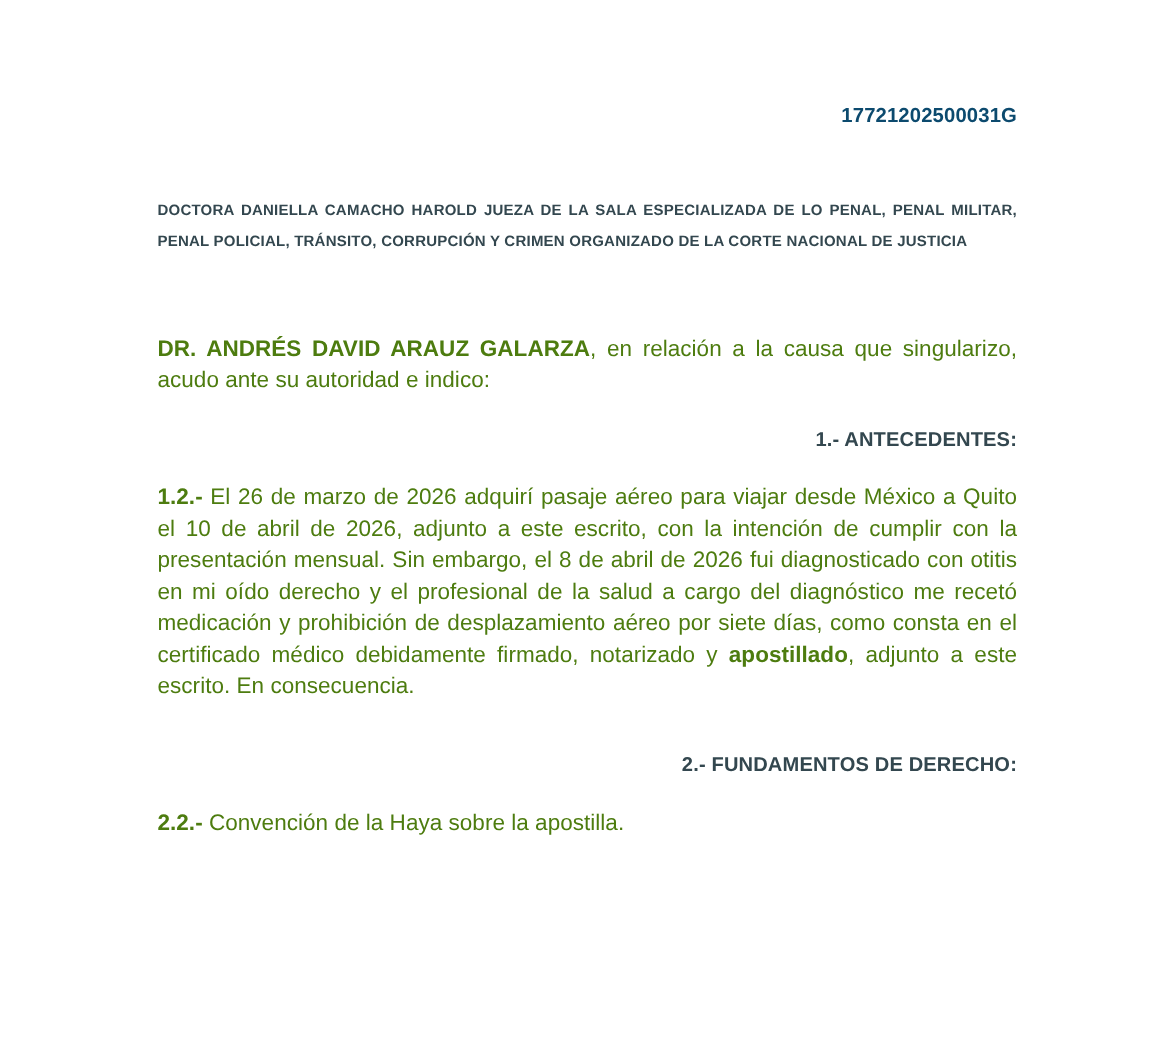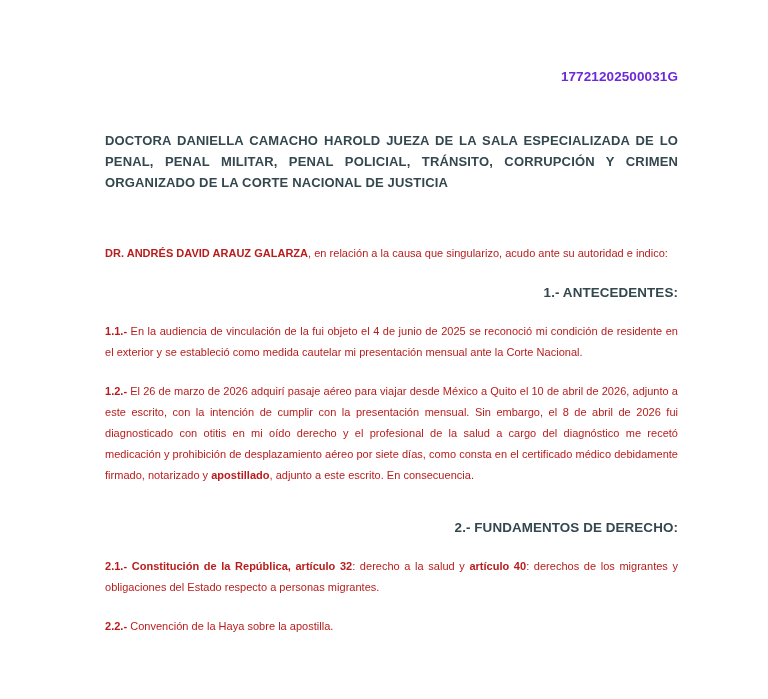--- a/index.html
+++ b/index.html
@@ -30,44 +30,44 @@
     top: 0;
     width: 573px;
   }
 
   
   .doc-ref {
     text-align: right;
     font-size: 13.5px;
     font-weight: 700;
     letter-spacing: 0.1px;
-    color: #6d28d9;
+    color: #0c4a6e;
     padding-top: 68px;
     line-height: 18px;
   }
 
   
   .doc-title {
     margin-top: 44px;
-    font-size: 13px;
+    font-size: 10px;
     font-weight: 700;
     line-height: 21px;
     text-align: justify;
     text-align-last: left;
     letter-spacing: 0.15px;
     color: #33474f;
   }
 
   
   .para {
-    font-size: 11px;
+    font-size: 15px;
     line-height: 21px;
     text-align: justify;
     text-align-last: left;
-    color: #b91c1c;
+    color: #4d7c0f;
     margin: 0;
     letter-spacing: 0.02px;
   }
 
   .para b, .para strong {
     font-weight: 700;
   }
 
   .heading {
     font-size: 13.4px;
@@ -93,32 +93,26 @@
     <div class="doc-ref">17721202500031G</div>
 
     <div class="doc-title">DOCTORA  DANIELLA CAMACHO HAROLD JUEZA DE LA  SALA ESPECIALIZADA DE LO PENAL, PENAL MILITAR, PENAL POLICIAL, TRÁNSITO, CORRUPCIÓN Y CRIMEN ORGANIZADO DE LA CORTE NACIONAL DE JUSTICIA</div>
 
     <p class="para gap-intro">
       <b>DR. ANDRÉS DAVID ARAUZ GALARZA</b><span>, en relación a la causa que singularizo, acudo ante su autoridad e indico:</span>
     </p>
 
     <p class="heading gap-md">1.- ANTECEDENTES:</p>
 
-    <p class="para gap-md">
-      <b>1.1.-</b><span> En la audiencia de vinculación de la fui objeto el 4 de junio de 2025 se reconoció mi condición de residente en el exterior y se estableció como medida cautelar mi presentación mensual ante la Corte Nacional.</span>
-    </p>
 
     <p class="para gap-md">
       <b>1.2.-</b><span> El 26 de marzo de 2026 adquirí pasaje aéreo para viajar desde México a Quito el 10 de abril de 2026, adjunto a este escrito, con la intención de cumplir con la presentación mensual. Sin embargo, el 8 de abril de 2026 fui diagnosticado con otitis en mi oído derecho y el profesional de la salud a cargo del diagnóstico me recetó medicación y prohibición de desplazamiento aéreo por siete días, como consta en el certificado médico debidamente firmado, notarizado y </span><b>apostillado</b><span>, adjunto a este escrito. En consecuencia.</span>
     </p>
 
     <p class="heading gap-xl">2.- FUNDAMENTOS DE DERECHO:</p>
 
-    <p class="para gap-md">
-      <b>2.1.-</b><b> Constitución de la República, artículo 32</b><span>: derecho a la salud y </span><b>artículo 40</b><span>: derechos de los migrantes y obligaciones del Estado respecto a personas migrantes.</span>
-    </p>
 
     <p class="para gap-md">
       <b>2.2.-</b><span> Convención de la Haya sobre la apostilla.</span>
     </p>
 
   </div>
 </div>
 
 </body></html>

